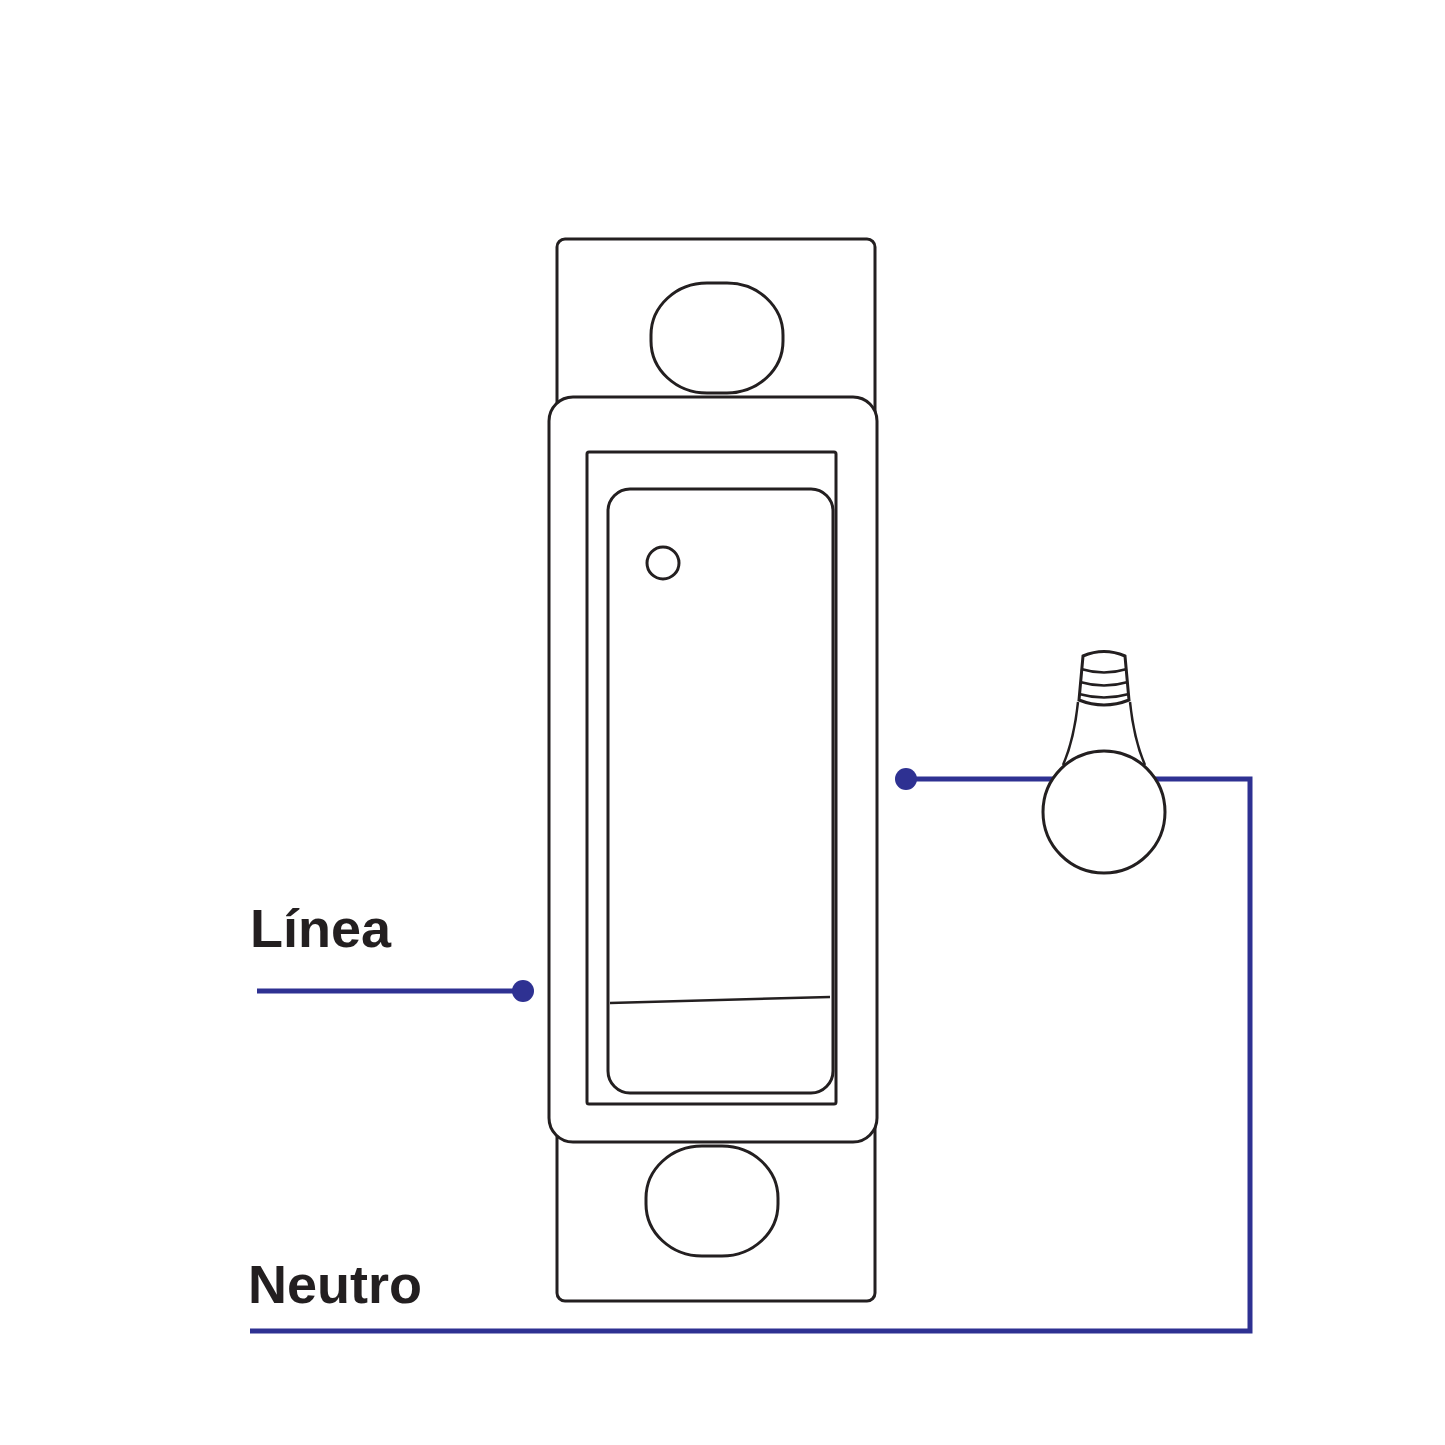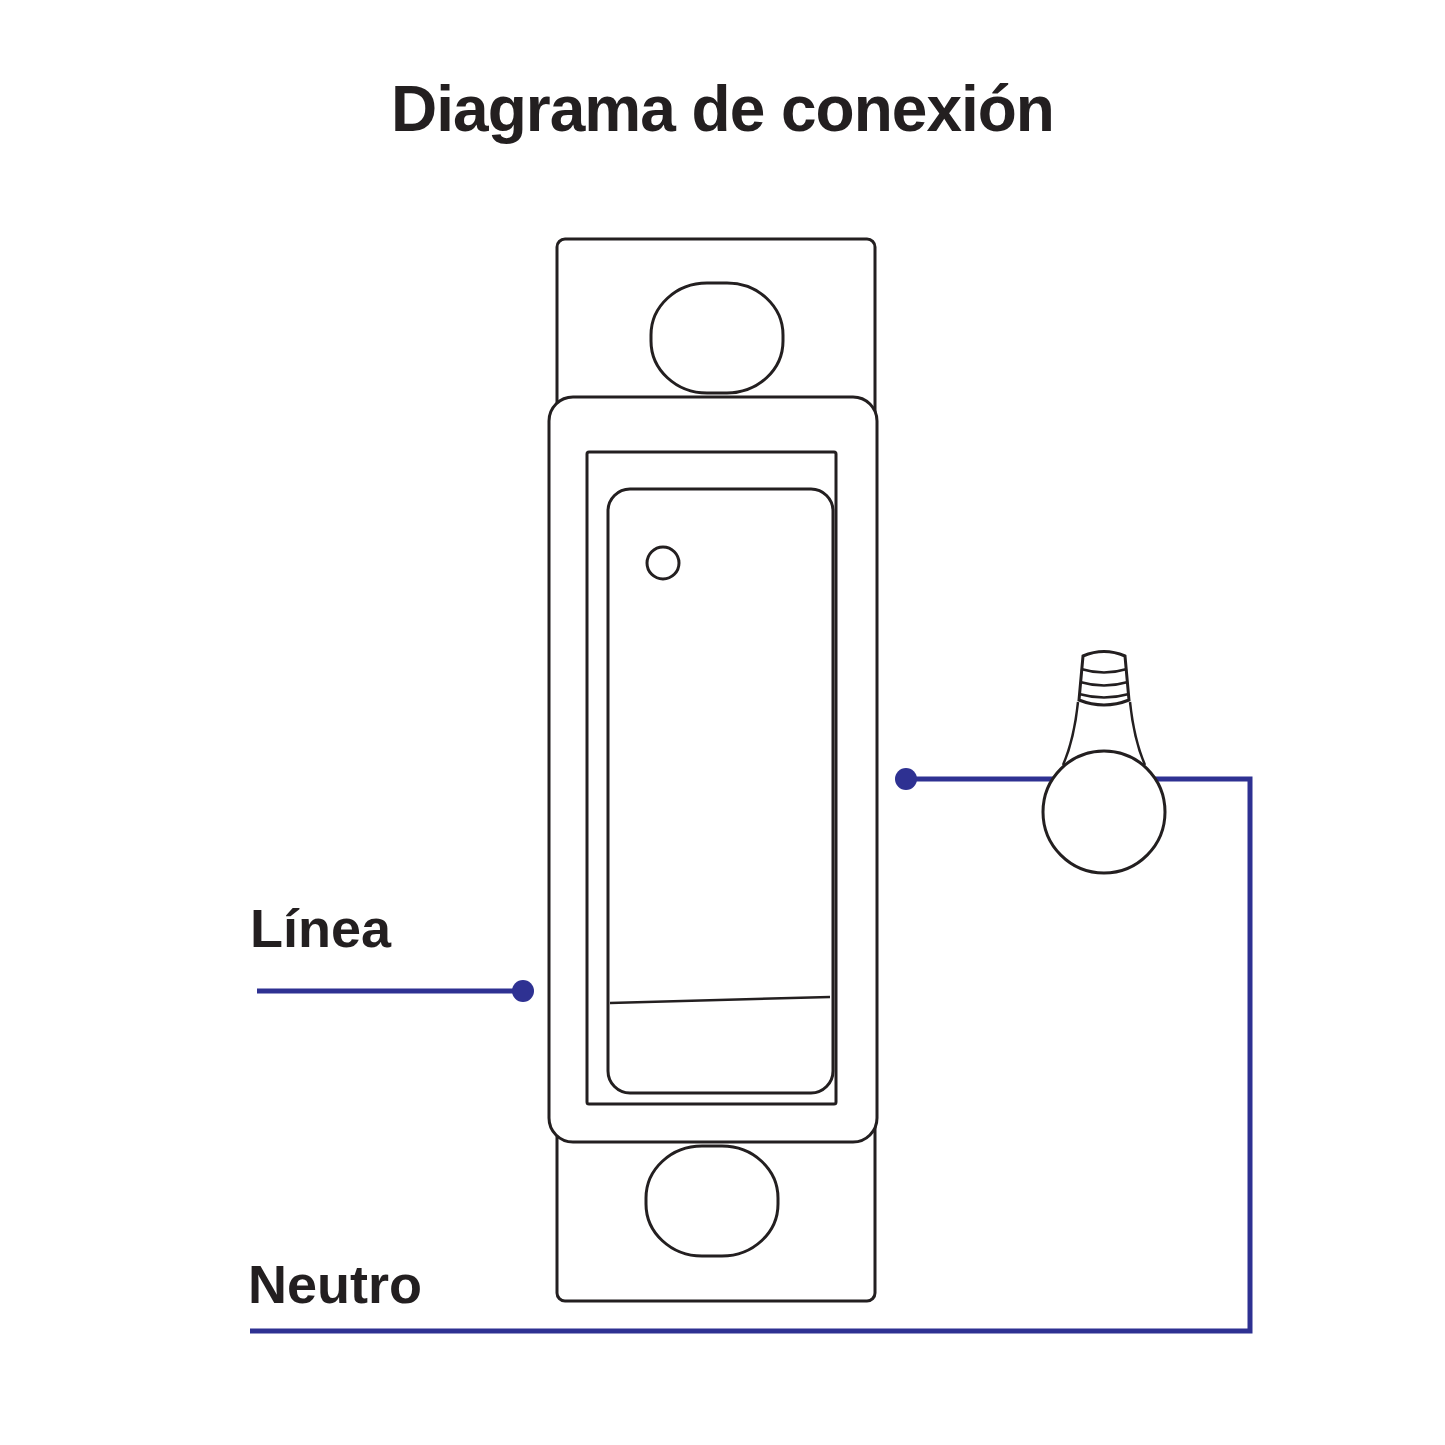--- a/index.html
+++ b/index.html
@@ -34,21 +34,20 @@
     font-family:"Liberation Sans",sans-serif;
     font-weight:bold;
     font-size:54px;
   }
 </style>
 </head>
 <body>
 
 <div class="canvas">
 
-  <div class="title">Diagrama de conexión</div>
 
   <svg viewBox="0 0 1445 1445">
 
     <g>
       <path class="wire-stroke" d="M257 991 H523"></path>
       <path class="wire-stroke" d="M906 779 H1250 V1331 H250"></path>
     </g>
 
     <g>
       <rect class="ink-shape" x="557" y="239" width="318" height="1062" rx="8"></rect>

